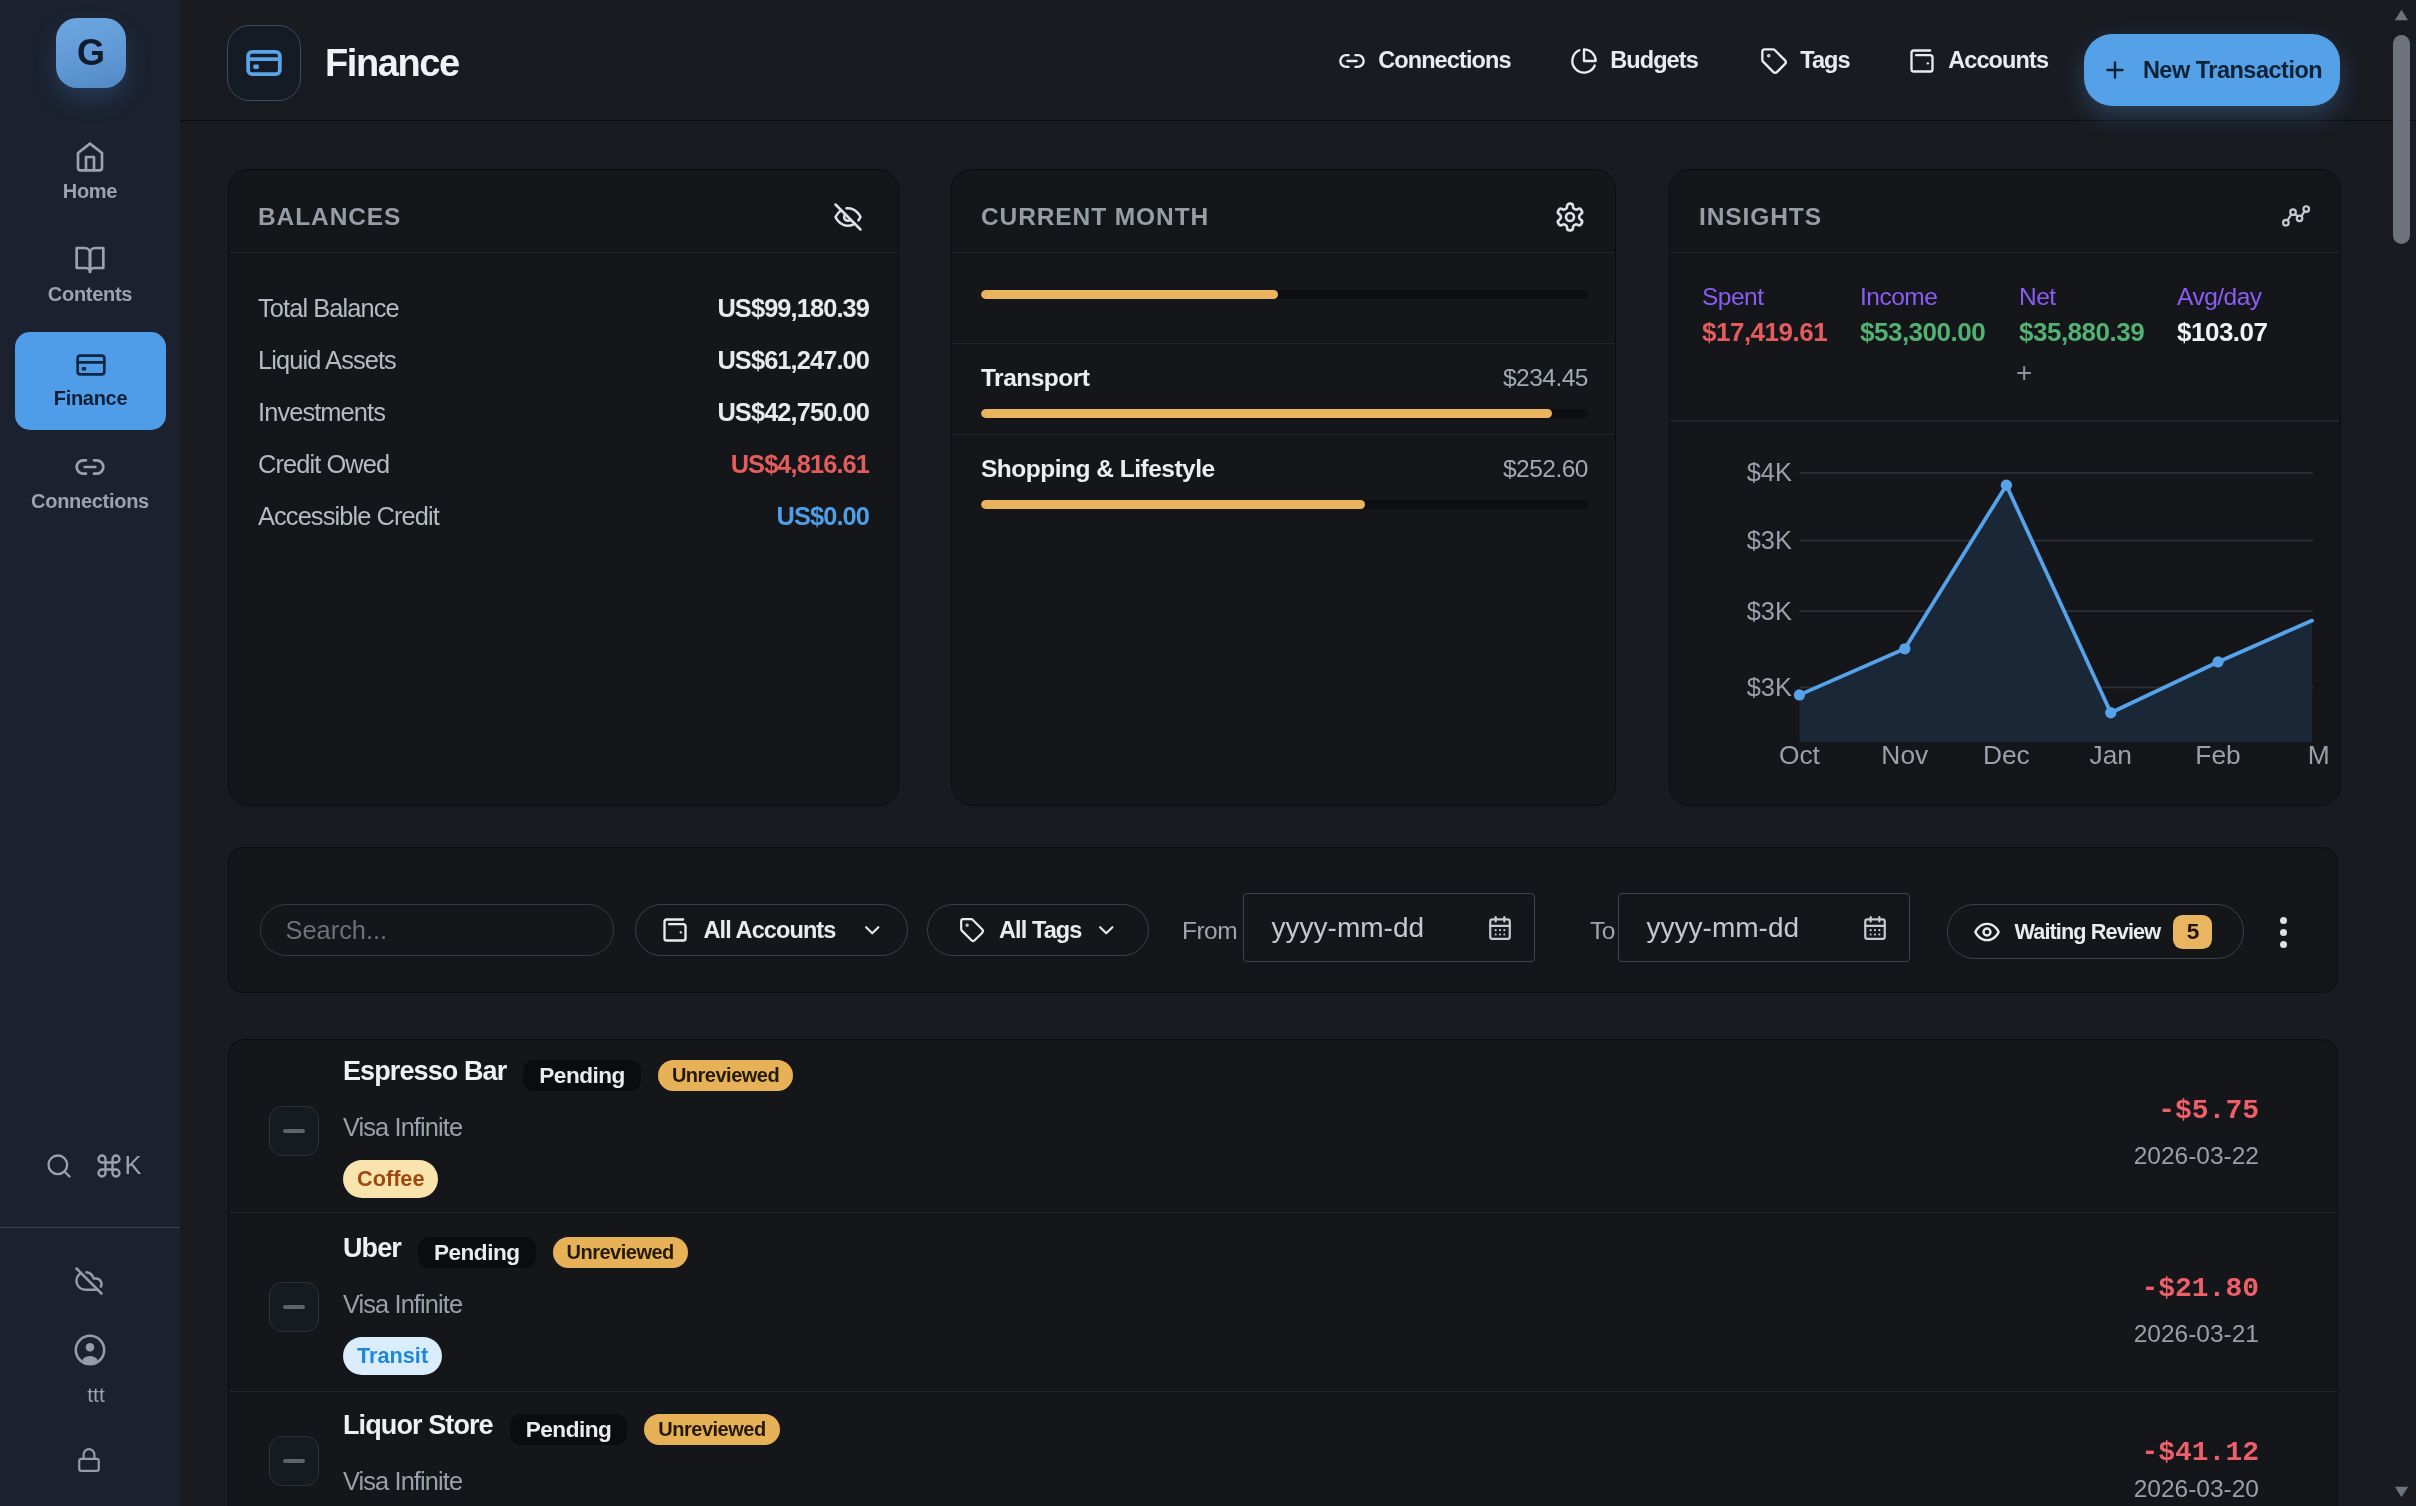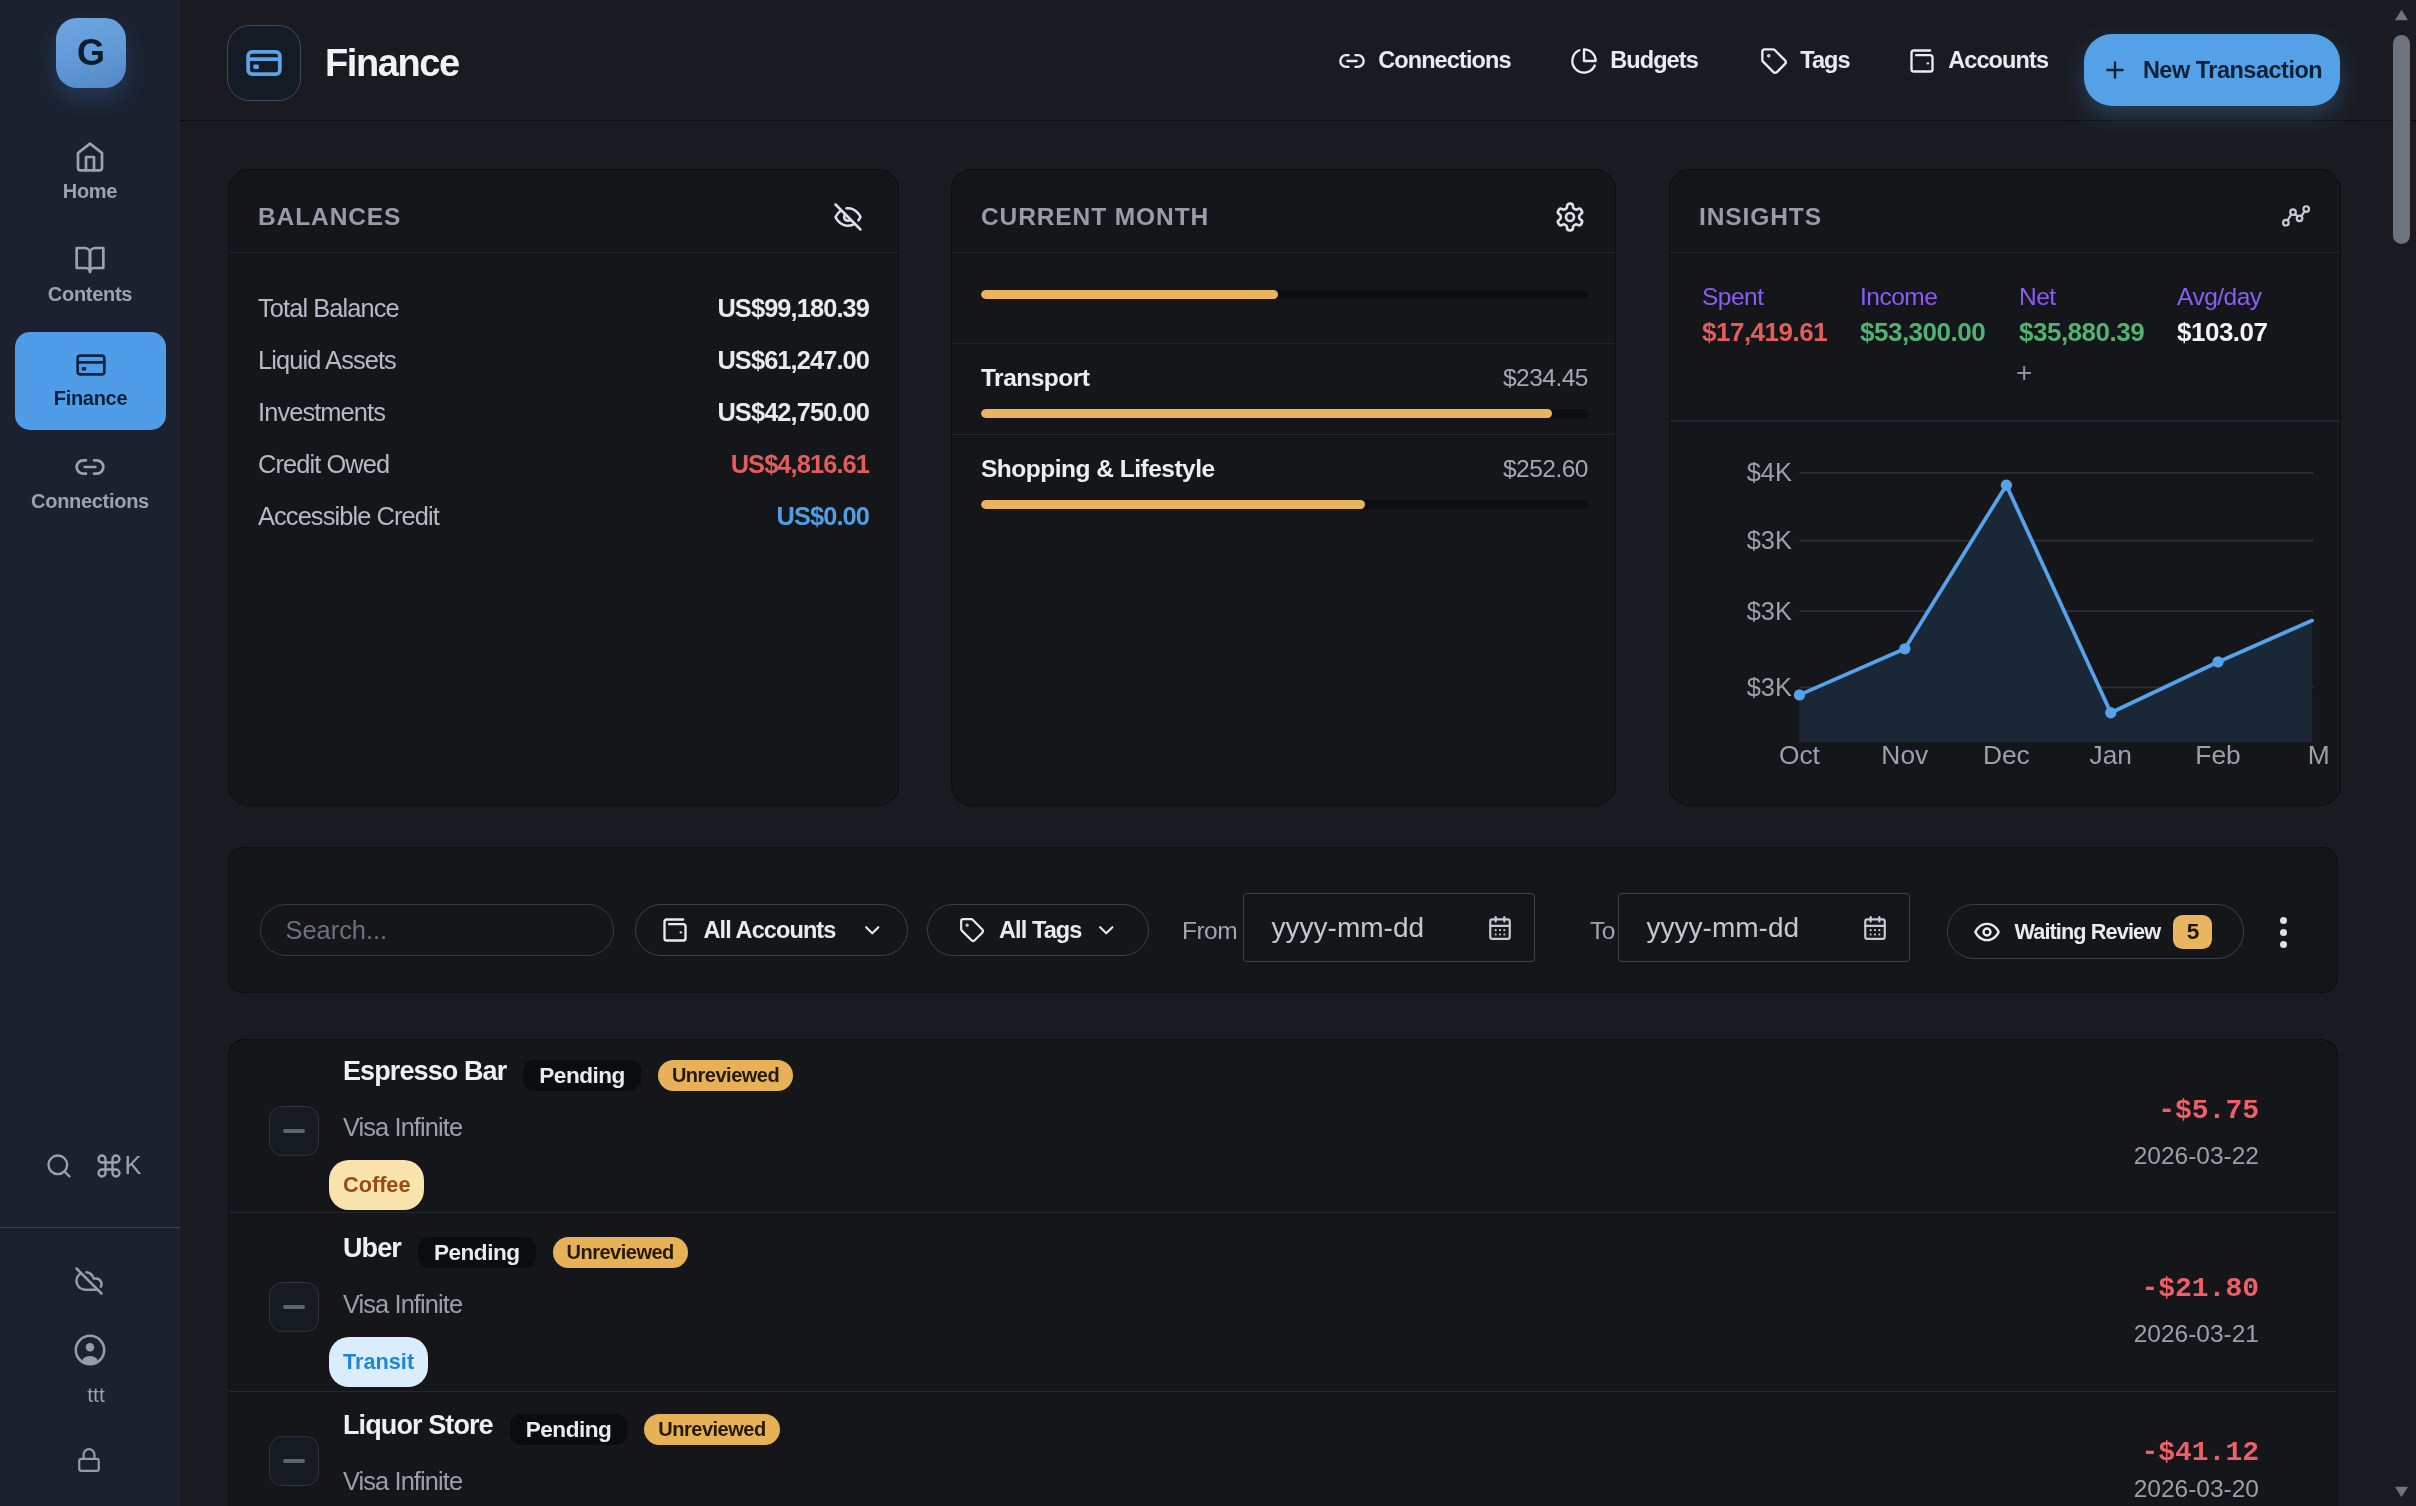--- a/index.html
+++ b/index.html
@@ -52,21 +52,21 @@
 
 #txns { position:absolute; left:228px; top:1039px; width:2110px; height:468px; background:#141619; border:1.9px solid #0b0d11; border-radius:17px 17px 0 0; border-bottom:none; overflow:hidden; }
 .trow { position:relative; border-bottom:1.9px solid #23262c; }
 .tcheck { position:absolute; left:40px; width:50px; height:50px; border-radius:13px; border:1.9px solid #2c323c; background:#161a21; display:flex; align-items:center; justify-content:center; }
 .tcheck:after { content:""; width:22.6px; height:3.8px; background:#5d646d; border-radius:1.9px; }
 .ttitle { position:absolute; left:114px; top:21px; display:flex; align-items:center; gap:17px; }
 .ttitle .nm { font-size:27px; font-weight:bold; color:#eef0f2; letter-spacing:-0.9px; }
 .badge-p { position:relative; top:3.8px; background:#0a0c0f; color:#e9ebee; font-size:22.6px; font-weight:bold; letter-spacing:-0.5px; border-radius:11.3px; padding:2.8px 16px; }
 .badge-u { position:relative; top:3.8px; background:#e7b257; color:#241a04; font-size:20px; font-weight:bold; letter-spacing:-0.5px; border-radius:17px; padding:3.8px 14px; }
 .tsub { position:absolute; left:114px; top:75px; font-size:25.4px; color:#99a0a9; letter-spacing:-0.9px; }
-.ttag { position:absolute; left:100px; top:121px; height:50px; display:flex; align-items:center; font-size:21.7px; font-weight:bold; border-radius:20px; padding:0 14px; }
+.ttag { position:absolute; left:114px; top:121px; height:38px; display:flex; align-items:center; font-size:21.7px; font-weight:bold; border-radius:20px; padding:0 14px; }
 .tag-coffee { background:#fae4ae; color:#9c4a12; }
 .tag-transit { background:#d9edfc; color:#1e87da; }
 .tamt { position:absolute; right:78px; top:56px; font-family:"Liberation Mono",monospace; font-size:28px; font-weight:bold; color:#ee5f6a; }
 .tdate { position:absolute; right:78px; top:104px; font-size:24.5px; color:#99a0a8; }
 
 #sb-thumb { position:absolute; left:2393px; top:35px; width:17px; height:209px; border-radius:8.5px; background:#6d737c; }
 </style>
 </head>
 <body>
 

